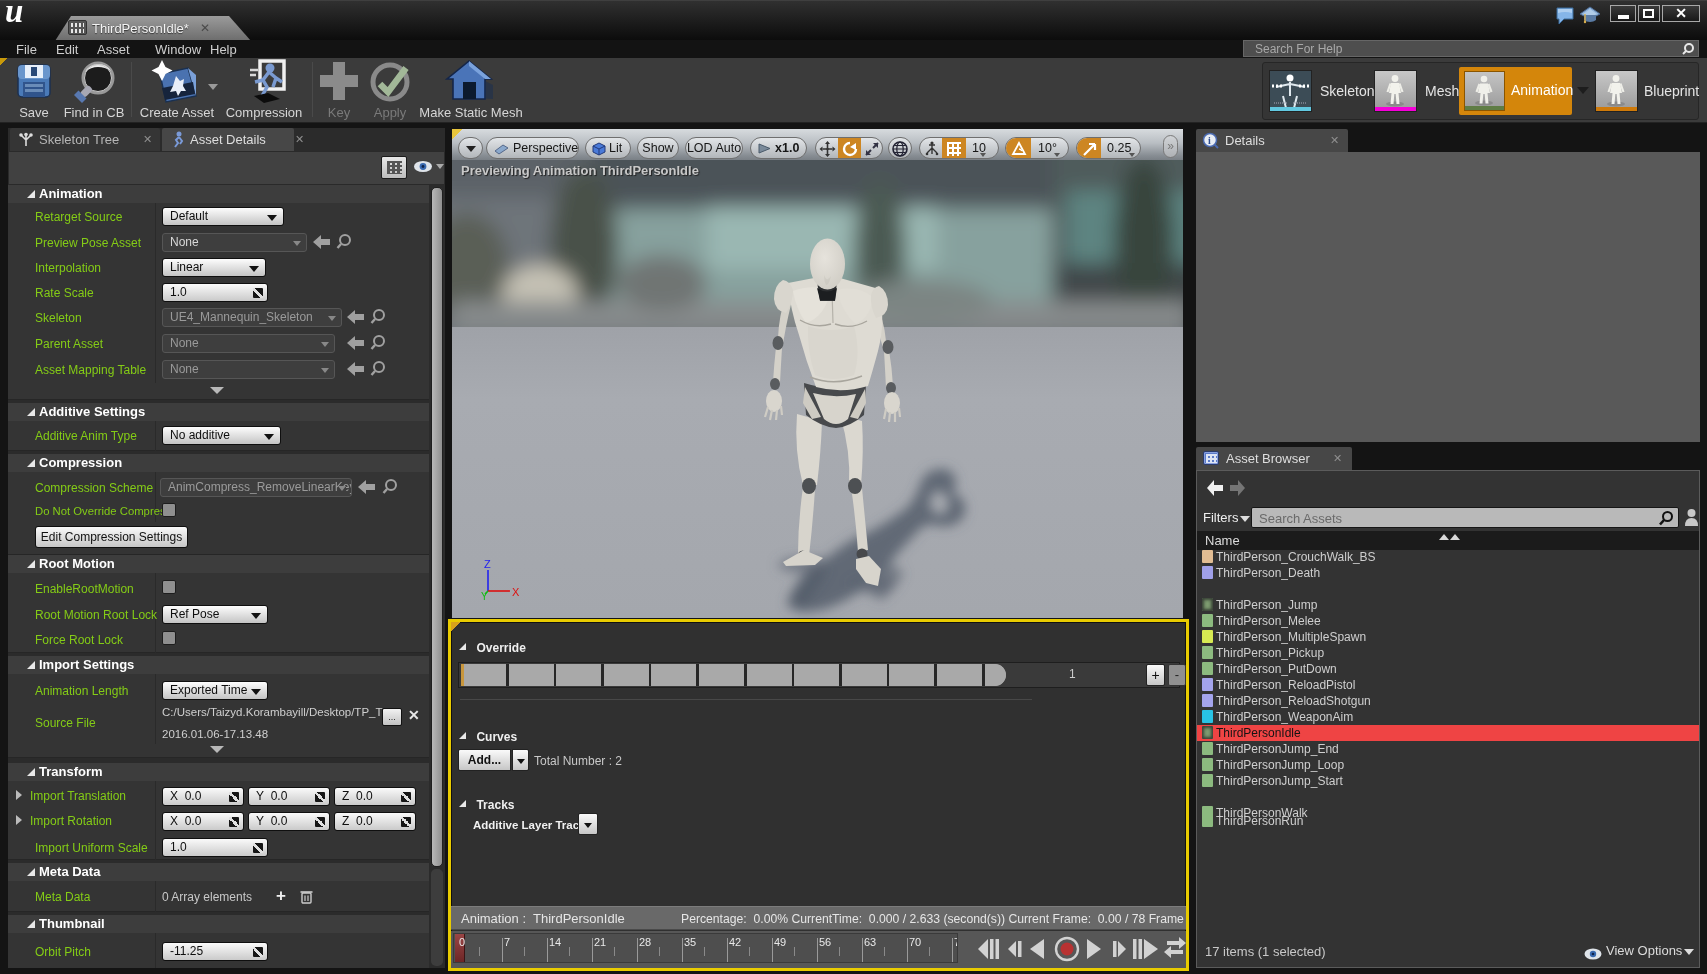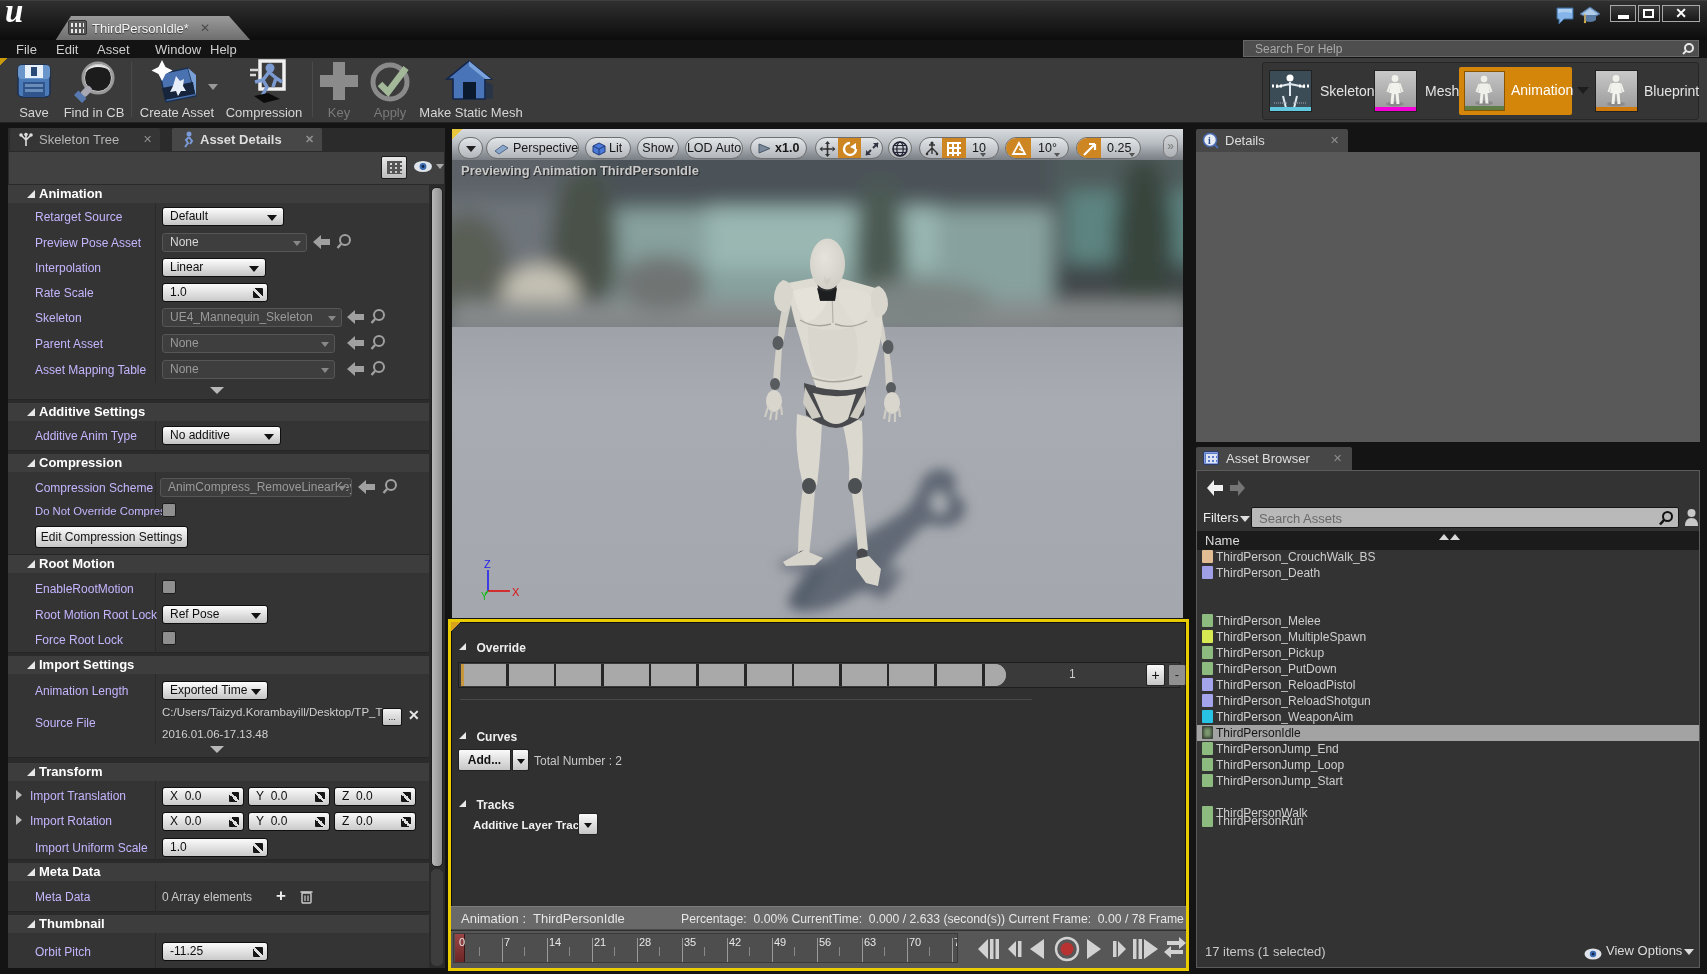--- a/index.html
+++ b/index.html
@@ -37,21 +37,21 @@
 .spin { position:absolute; background:linear-gradient(#fafafa,#cacaca); border:1px solid #0f0f0f;
   border-radius:3px; color:#0e0e0e; font-size:12px; line-height:17px; padding-left:7px; }
 .corner { position:absolute; right:4px; top:4px; width:10px; height:10px;
   background:linear-gradient(45deg,#161616 40%,#e0e0e0 40% 60%,#161616 60%); border-radius:1px; }
 .cbx { position:absolute; width:14px; height:14px; background:#8f8f8f; border:1px solid #1d1d1d;
   border-radius:2px; }
 .cathdr { position:absolute; left:0; width:100%; background:#3d3d3d; color:#fff;
   font-weight:bold; font-size:13px; }
 .cattri { position:absolute; left:19px; width:0; height:0;
   border-bottom:8px solid #e8e8e8; border-left:8px solid transparent; }
-.rowlbl { position:absolute; left:27px; color:#c4b5fd; font-size:12px; }
+.rowlbl { position:absolute; left:27px; color:#84cc16; font-size:12px; }
 
 
 #leftpanel { left:8px; top:128px; width:437px; height:840px; background:#2b2b2b; }
 
 
 #viewport { left:452px; top:129px; width:731px; height:489px; background:#70767c; overflow:hidden; }
 
 
 #bottompanel { left:448px; top:619px; width:741px; height:352px; background:#303030;
   border:3px solid #e8cb00; box-shadow:inset 0 0 0 1px #111; overflow:hidden; }
@@ -242,21 +242,21 @@
     <div class="tab inactive" style="left:2px;top:0;width:150px;">
       <svg class="abs" style="left:8px;top:4px;" width="16" height="16" viewBox="0 0 16 16">
         <path d="M8 14 V8 M8 8 L3 3 M8 8 L13 3 M8 8 L8 3" stroke="#ddd" stroke-width="1.6" fill="none"></path>
         <circle cx="3" cy="3" r="1.8" fill="#ddd"></circle>
           <circle cx="8" cy="2.5" r="1.8" fill="#ddd"></circle>
           <circle cx="13" cy="3" r="1.8" fill="#ddd"></circle>
       </svg>
       <span class="abs" style="left:29px;top:4px;">Skeleton Tree</span>
       <span class="tabx" style="left:133px;top:5px;">✕</span>
     </div>
-    <div class="tab" style="left:164px;top:0;width:150px;font-weight:bold;">
+    <div class="tab" style="left:154px;top:0;width:132px;">
       <svg class="abs" style="left:9px;top:3px;" width="14" height="17" viewBox="0 0 14 17">
         <circle cx="8" cy="3" r="2.5" fill="#7a9ad8"></circle>
         <path d="M8 6 L5 9 L7 12 L4 16 M8 6 L11 10 L9 13" stroke="#7a9ad8" stroke-width="2" fill="none"></path>
       </svg>
       <span class="abs" style="left:28px;top:4px;">Asset Details</span>
       <span class="tabx" style="left:133px;top:5px;">✕</span>
     </div>
 
     <div class="abs" style="left:0;top:23px;width:437px;height:34px;background:#414141;border:1px solid #2a2a2a;">
       <div class="abs" style="left:372px;top:4px;width:26px;height:23px;background:linear-gradient(#e8e8e8,#bdbdbd);border:1px solid #1c1c1c;border-radius:2px;">
@@ -781,20 +781,24 @@
     </div>
 
     <div class="arow" style="top:78px;">
         <div class="aicon" style="background:#e2bd93;"></div>
         <div class="atxt">ThirdPerson_CrouchWalk_BS</div>
       </div>
     <div class="arow" style="top:94px;">
         <div class="aicon" style="background:#9f9fe8;"></div>
         <div class="atxt">ThirdPerson_Death</div>
       </div>
+    <div class="arow" style="top:126px;">
+        <div class="aicon gear" style="background:#7d9b70;"></div>
+        <div class="atxt">ThirdPerson_Jump</div>
+      </div>
     <div class="arow" style="top:142px;">
         <div class="aicon" style="background:#8cba7f;"></div>
         <div class="atxt">ThirdPerson_Melee</div>
       </div>
     <div class="arow" style="top:158px;">
         <div class="aicon" style="background:#d7ea52;"></div>
         <div class="atxt">ThirdPerson_MultipleSpawn</div>
       </div>
     <div class="arow" style="top:174px;">
         <div class="aicon" style="background:#8cba7f;"></div>
@@ -809,21 +813,21 @@
         <div class="atxt">ThirdPerson_ReloadPistol</div>
       </div>
     <div class="arow" style="top:222px;">
         <div class="aicon" style="background:#a4a4ec;"></div>
         <div class="atxt">ThirdPerson_ReloadShotgun</div>
       </div>
     <div class="arow" style="top:238px;">
         <div class="aicon" style="background:#28c3e4;"></div>
         <div class="atxt">ThirdPerson_WeaponAim</div>
       </div>
-    <div class="arow" style="top:254px;background:#a3a3a3;">
+    <div class="arow" style="top:254px;background:#ef4444;">
         <div class="aicon gear" style="background:#7d9b70;"></div>
         <div class="atxt" style="color:#141414;">ThirdPersonIdle</div>
       </div>
     <div class="arow" style="top:270px;">
         <div class="aicon" style="background:#8cba7f;"></div>
         <div class="atxt">ThirdPersonJump_End</div>
       </div>
     <div class="arow" style="top:286px;">
         <div class="aicon" style="background:#8cba7f;"></div>
         <div class="atxt">ThirdPersonJump_Loop</div>

